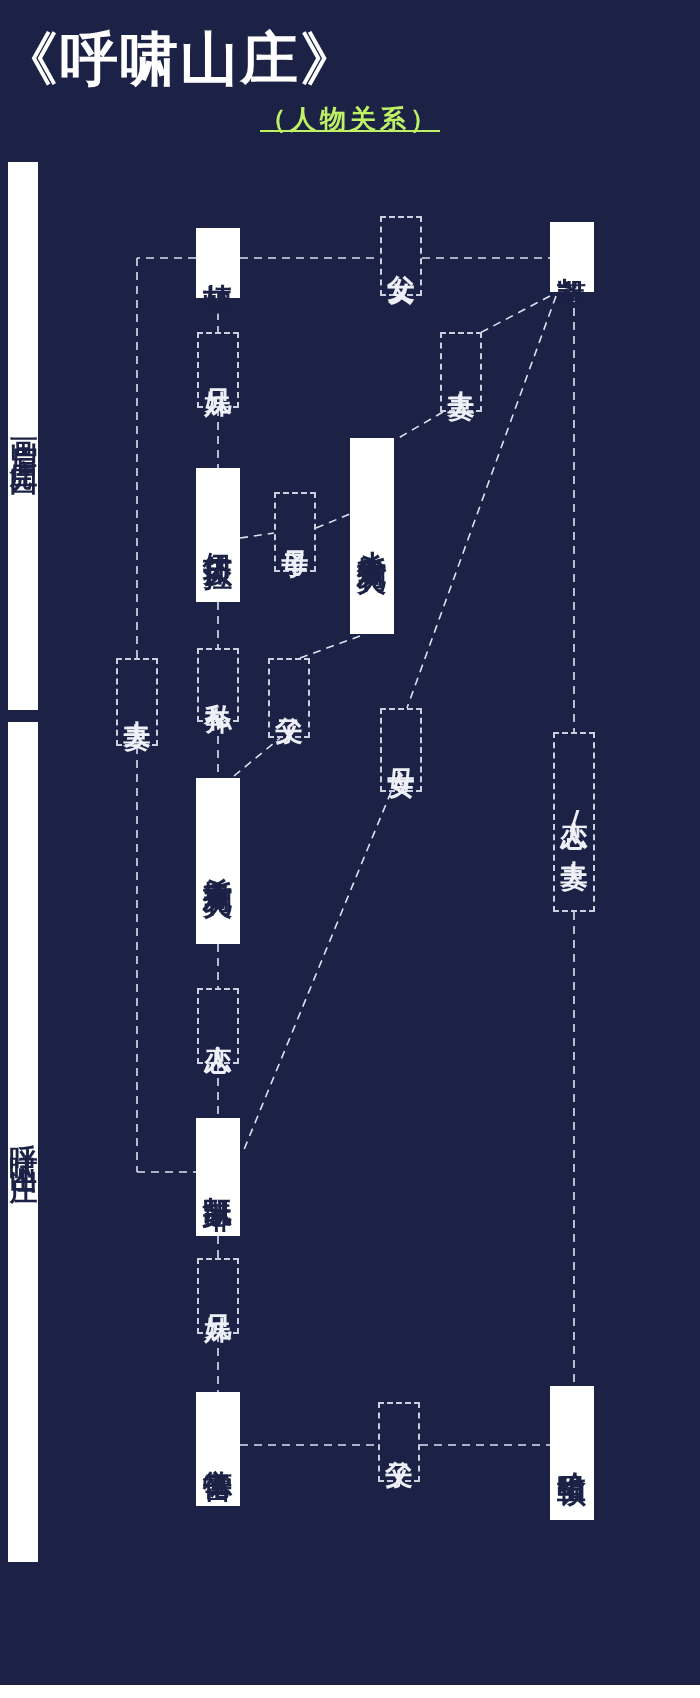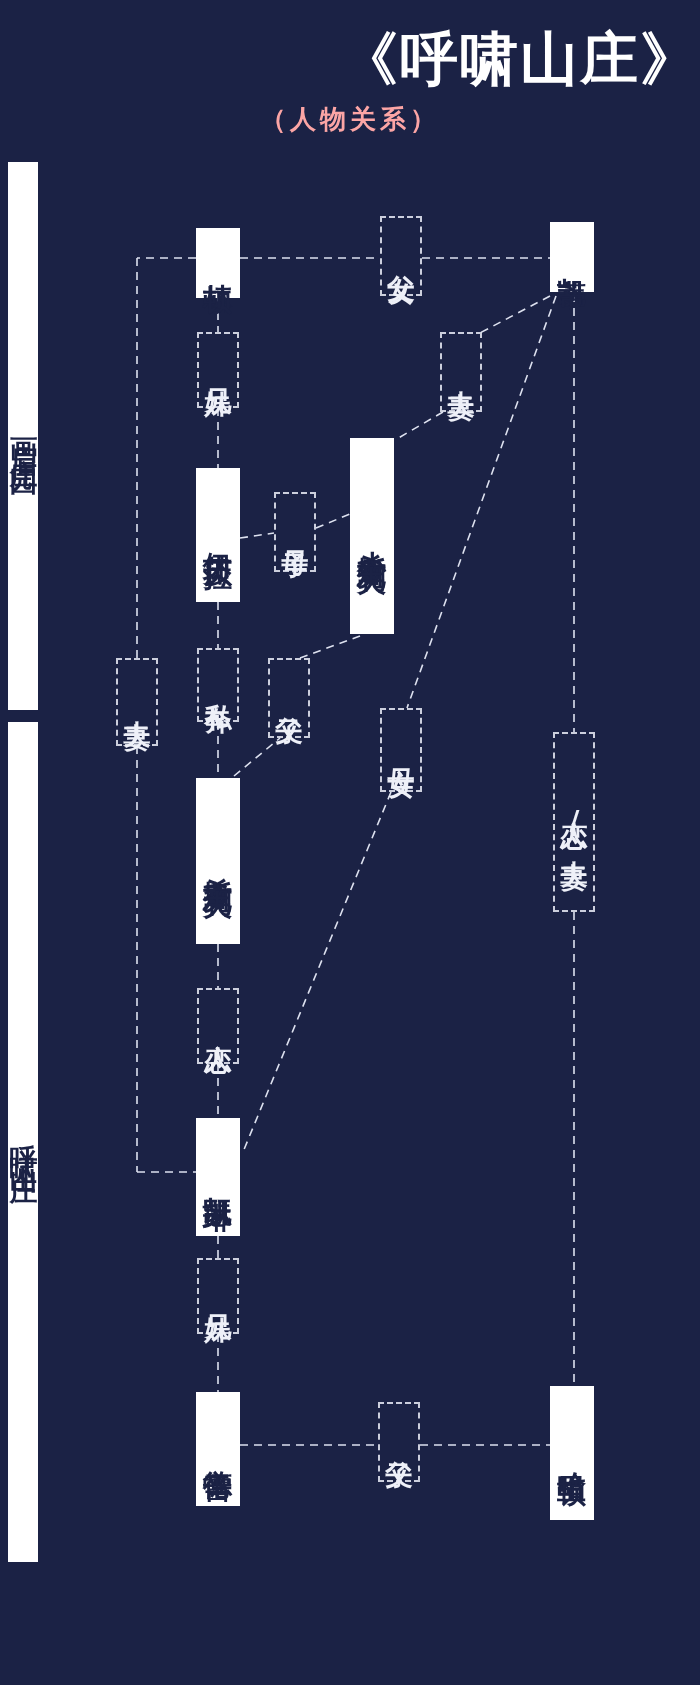--- a/index.html
+++ b/index.html
@@ -2,26 +2,26 @@
 <html><head>
 <meta charset="utf-8">
 <style>
   html,body{margin:0;padding:0;background:#ffffff;}
   .page{
     position:relative;width:700px;height:1698px;overflow:hidden;
     background:#1b2245;
     font-family:"DejaVu Sans","Liberation Sans",sans-serif;
   }
   .title{
-    position:absolute;top:26px;left:0;width:700px;text-align:right;
+    position:absolute;top:26px;left:0;width:700px;text-align:left;
     color:#ffffff;font-size:58px;font-weight:900;letter-spacing:2px;line-height:1.15;
   }
   .subtitle{
     position:absolute;top:102px;left:0;width:700px;text-align:center;
-    color:#fca5a5;font-size:26px;font-weight:800;letter-spacing:4px;
+    color:#bef264;font-size:26px;font-weight:800;letter-spacing:4px;text-decoration:underline;
   }
   .vtext{
     writing-mode:vertical-rl;text-orientation:upright;
     display:block;
   }
   .section-bar{
     position:absolute;background:#ffffff;color:#1b2245;
     display:flex;align-items:center;justify-content:center;
     font-weight:800;font-size:28px;
   }

